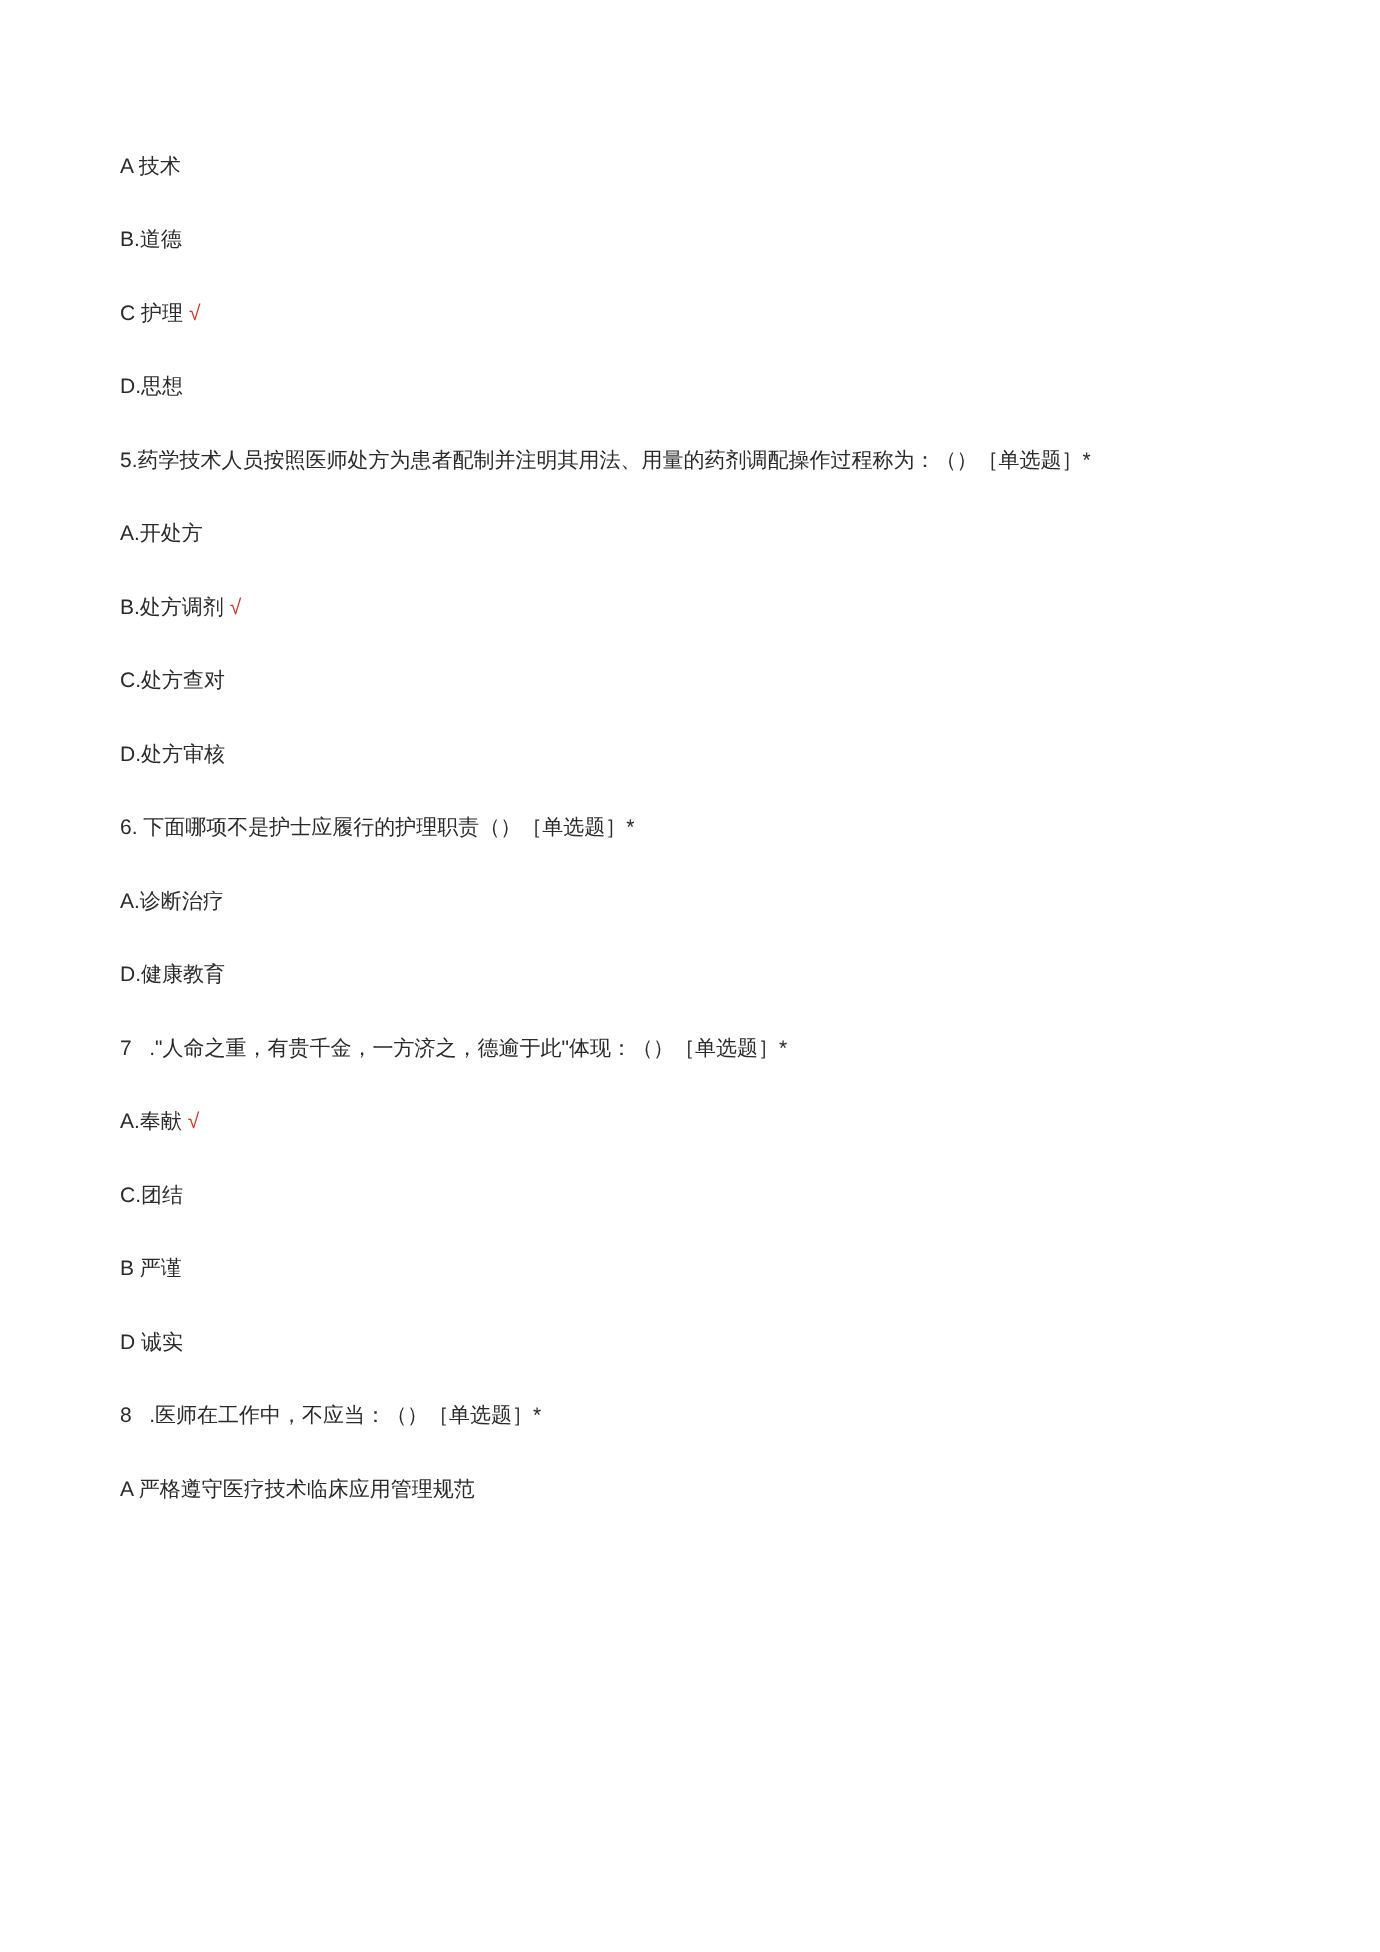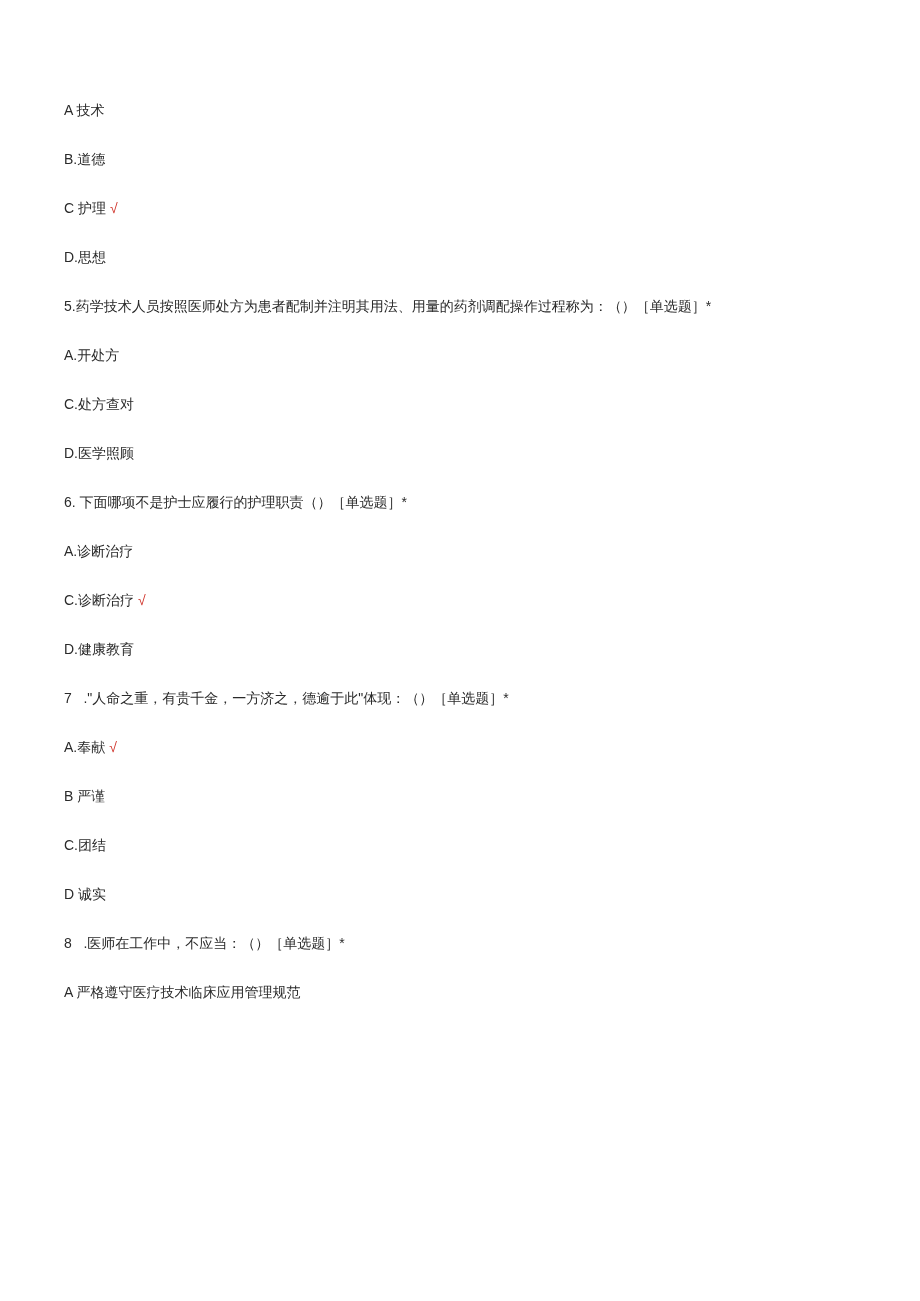--- a/index.html
+++ b/index.html
@@ -4,21 +4,21 @@
 <style>
   html, body {
     margin: 0;
     padding: 0;
     background: #ffffff;
   }
   .page {
     width: 920px;
     min-height: 1301px;
     box-sizing: border-box;
-    padding: 100px 115px 50px 64px;
+    padding: 100px 115px 50px 80px;
     font-family: "Microsoft YaHei", "SimSun", Arial, sans-serif;
     font-size: 14px;
     color: #2a2a2a;
     line-height: 1.5;
   }
   .line {
     margin: 0 0 28px 0;
     white-space: pre-wrap;
   }
   .check {
@@ -29,26 +29,26 @@
 </head>
 <body>
 
 <div class="page" id="page-root">
     <p class="line"><span>A 技术</span></p>
     <p class="line"><span>B.道德</span></p>
     <p class="line"><span>C 护理</span><span class="check">√</span></p>
     <p class="line"><span>D.思想</span></p>
     <p class="line"><span>5.药学技术人员按照医师处方为患者配制并注明其用法、用量的药剂调配操作过程称为：（）［单选题］*</span></p>
     <p class="line"><span>A.开处方</span></p>
+    <p class="line"><span>B.处方调剂</span><span class="check">√</span></p>
     <p class="line"><span>C.处方查对</span></p>
-    <p class="line"><span>D.医学照顾</span></p>
+    <p class="line"><span>D.处方审核</span></p>
     <p class="line"><span>6. 下面哪项不是护士应履行的护理职责（）［单选题］*</span></p>
     <p class="line"><span>A.诊断治疗</span></p>
-    <p class="line"><span>C.诊断治疗</span><span class="check">√</span></p>
     <p class="line"><span>D.健康教育</span></p>
     <p class="line"><span>7   ."人命之重，有贵千金，一方济之，德逾于此"体现：（）［单选题］*</span></p>
     <p class="line"><span>A.奉献</span><span class="check">√</span></p>
+    <p class="line"><span>C.团结</span></p>
     <p class="line"><span>B 严谨</span></p>
-    <p class="line"><span>C.团结</span></p>
     <p class="line"><span>D 诚实</span></p>
     <p class="line"><span>8   .医师在工作中，不应当：（）［单选题］*</span></p>
     <p class="line"><span>A 严格遵守医疗技术临床应用管理规范</span></p>
   </div>
 
 </body></html>

